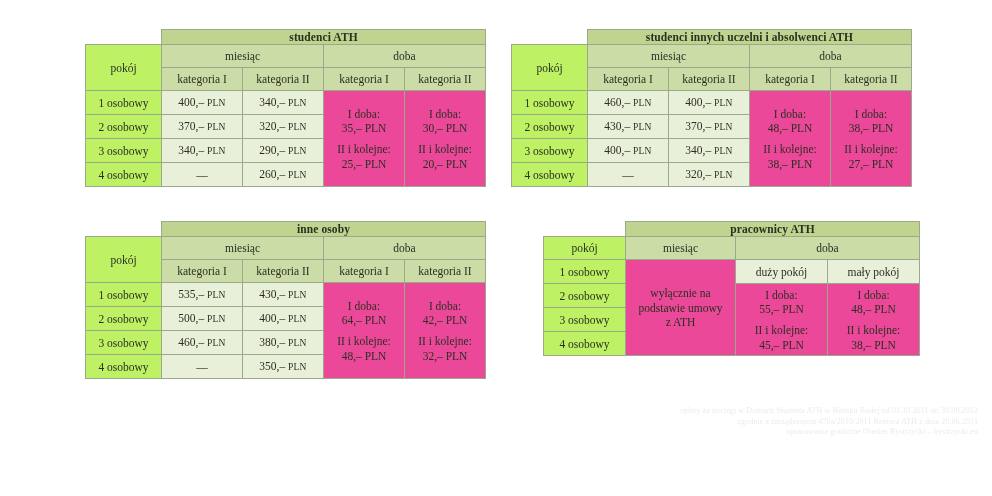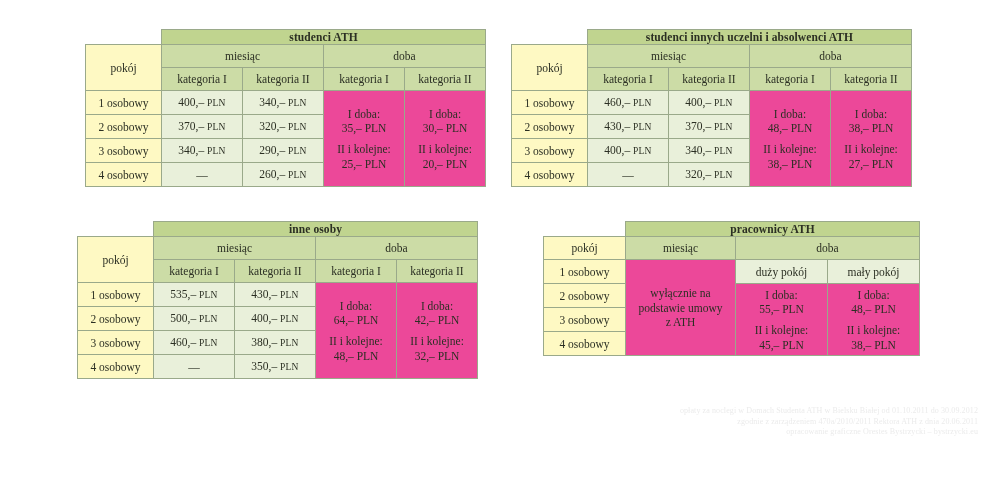--- a/index.html
+++ b/index.html
@@ -37,34 +37,34 @@
     vertical-align: middle;
     font-size: 11.5px;
     line-height: 1.25;
     color: #2b2f23;
   }
 
   
   .c-blank   { border: none !important; background: transparent; }
   .c-title   { background: #c0d48f; font-weight: bold; font-size: 12px; letter-spacing: .1px; }
   .c-head    { background: #ccdca6; font-size: 11.5px; }
-  .c-rowhead { background: #fef9c3; font-size: 11.5px; }
+  .c-rowhead { background: #bef264; font-size: 11.5px; }
   .c-data    { background: #e9f0da; font-size: 11.5px; font-family: Liberation Serif, serif; }
   .c-note    { background: #ec4899; font-size: 10.5px; line-height: 1.5; }
 
   .pln { font-size: 9.5px; letter-spacing: .2px; }
   .dash { letter-spacing: 0; }
 
   .note-line { display: block; }
   .note-gap  { display: block; height: 7px; }
 
   
   #table-students-ath        { left: 85px;  top: 29px;  width: 400px; }
   #table-other-universities  { left: 511px; top: 29px;  width: 400px; }
-  #table-other-persons       { left: 77px;  top: 221px; width: 400px; }
+  #table-other-persons       { left: 85px;  top: 221px; width: 400px; }
   #table-ath-employees       { left: 511px; top: 221px; width: 376px; margin-left: 32px; }
 
   
   .w-room { width: 76px; }
   .w-cat  { width: 81px; }
 
   
   .w-room4 { width: 82px; }
   .w-month4{ width: 110px; }
   .w-big4  { width: 92px; }

